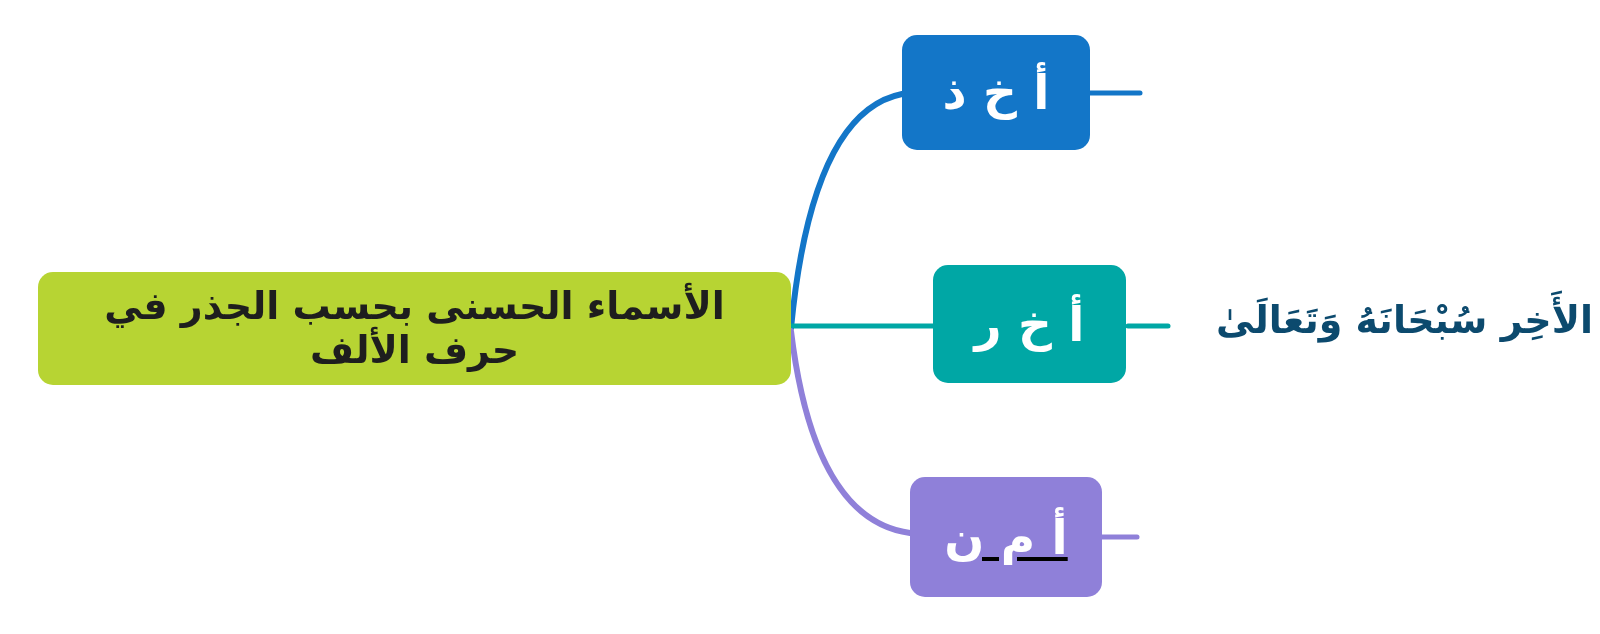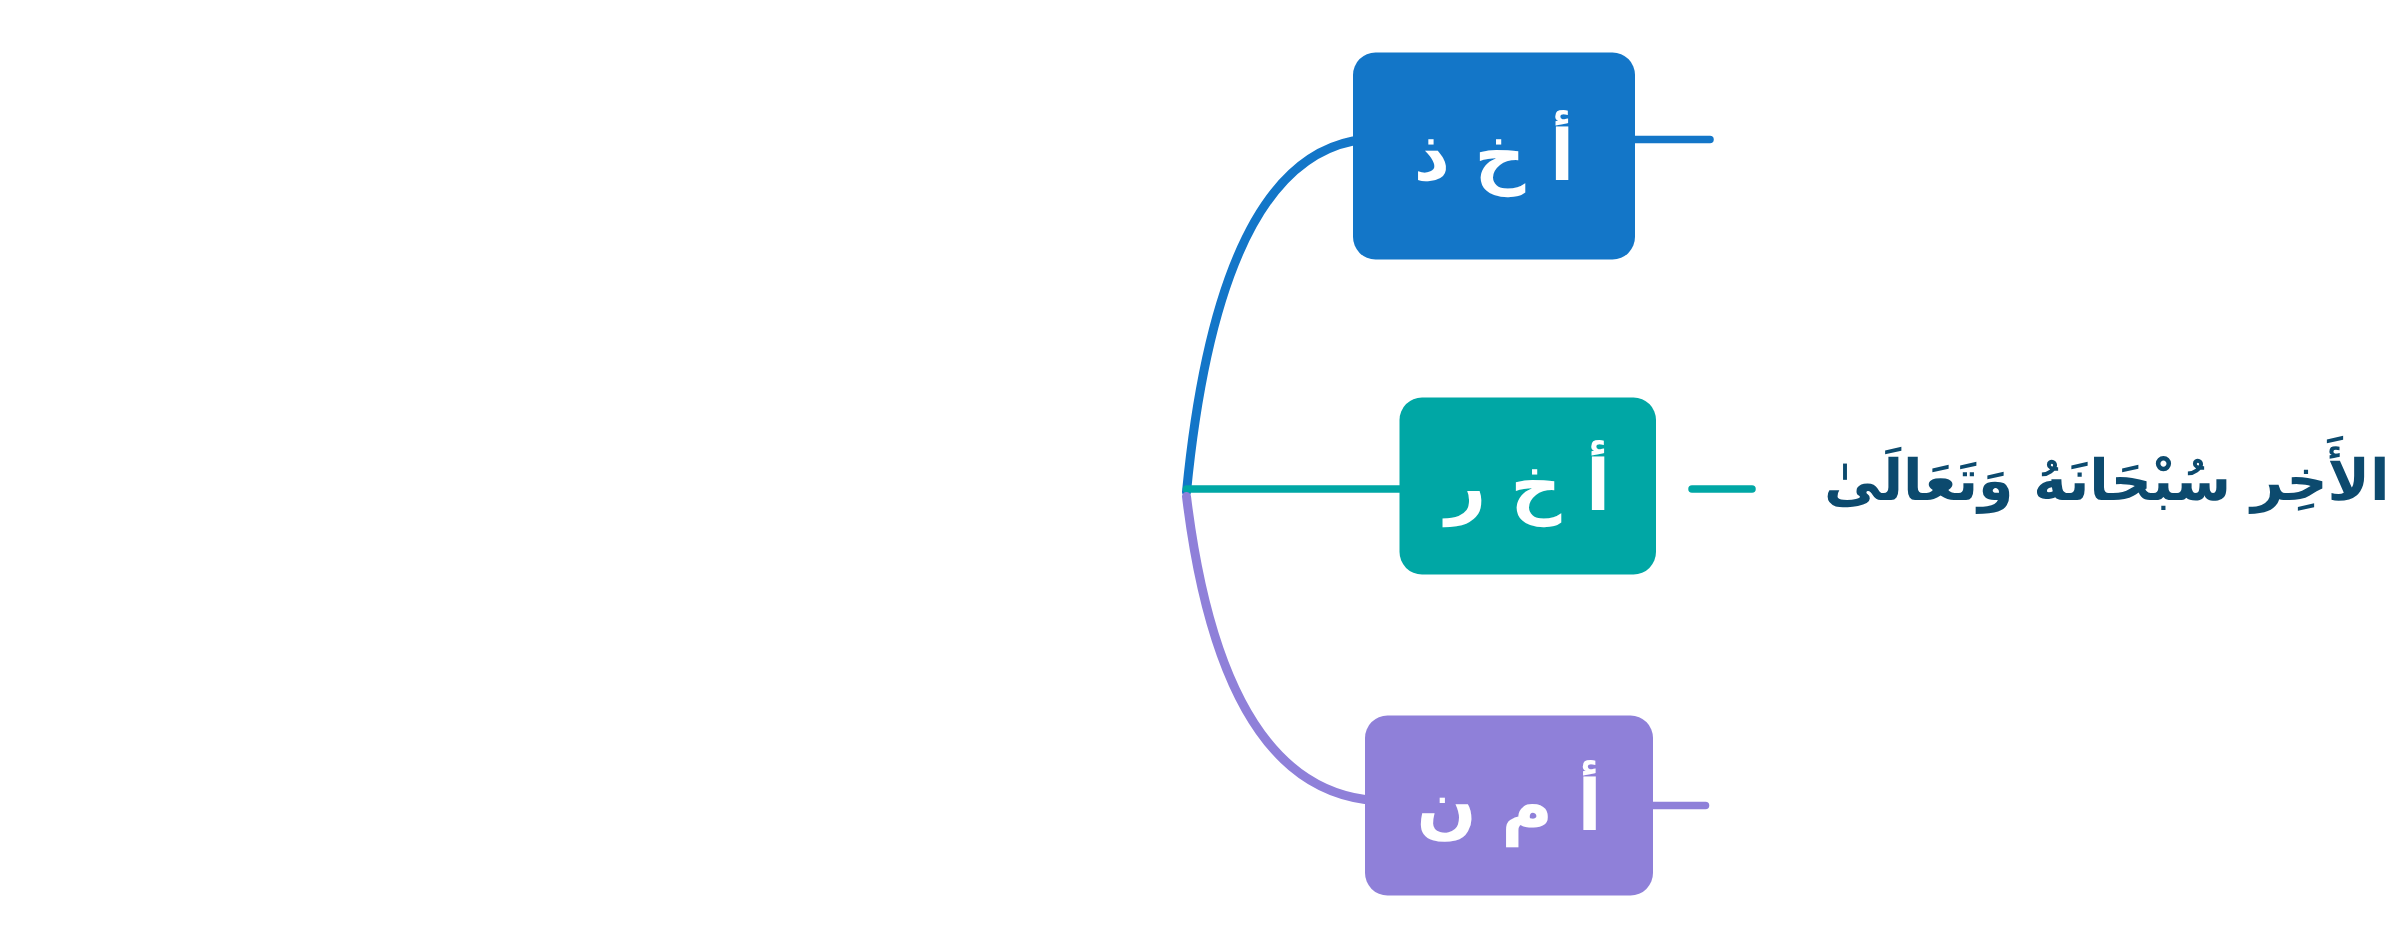--- a/index.html
+++ b/index.html
@@ -45,22 +45,22 @@
     font-size: 38px;
     font-weight: bold;
     padding: 0 18px;
     line-height: 1.15;
   }
   .letter-node {
     font-size: 47px;
     font-weight: bold;
     letter-spacing: 2px;
   }
-  .node-akhdh { left: 902px; top: 35px;  width: 188px; height: 138px; }
-  .node-akhr  { left: 933px; top: 265px; width: 171px; height: 118px; }
+  .node-akhdh { left: 902px; top: 35px;  width: 188px; height: 115px; }
+  .node-akhr  { left: 933px; top: 265px; width: 193px; height: 118px; }
   .node-amn   { left: 910px; top: 477px; width: 192px; height: 120px; }
   .description {
     position: absolute;
     z-index: 2;
     direction: rtl;
     white-space: nowrap;
     font-size: 38px;
     font-weight: bold;
     transform: translateY(-54%);
     line-height: 1;
@@ -80,27 +80,30 @@
 
     <path d="M 791 326 L 933 326" stroke-width="5" style="stroke: rgb(0, 167, 165);"></path>
 
     <path d="M 791 331 Q 814 520 910 533" stroke-width="6" style="stroke: rgb(143, 128, 217);"></path>
 
     <path d="M 1090 93 L 1140 93" stroke-width="5" style="stroke: rgb(19, 118, 200);"></path>
     <path d="M 1128 326 L 1168 326" stroke-width="5" style="stroke: rgb(0, 167, 165);"></path>
     <path d="M 1102 537 L 1137 537" stroke-width="5" style="stroke: rgb(143, 128, 217);"></path>
   </svg>
 
+  <div class="node root-node" style="background-color: rgb(183, 212, 51);">
+    <span style="color: rgb(30, 30, 30);">الأسماء الحسنى بحسب الجذر في حرف الألف</span>
+  </div>
 
   <div class="node letter-node node-akhdh" style="background-color: rgb(19, 118, 200);">
     <span style="color: rgb(255, 255, 255);">أ خ ذ</span>
   </div>
 
   <div class="node letter-node node-akhr" style="background-color: rgb(0, 167, 165);">
     <span style="color: rgb(255, 255, 255);">أ خ ر</span>
   </div>
   <div class="description desc-akhr" style="color: #0c4a6e;">الأَخِر سُبْحَانَهُ وَتَعَالَىٰ</div>
 
-  <div class="node letter-node node-amn" style="background-color: rgb(143, 128, 217);">
+  <div class="node letter-node node-amn" style="background-color: rgb(143, 128, 217); text-decoration: underline;">
     <span style="color: rgb(255, 255, 255);">أ م ن</span>
   </div>
 
 </div>
 
 </body></html>

